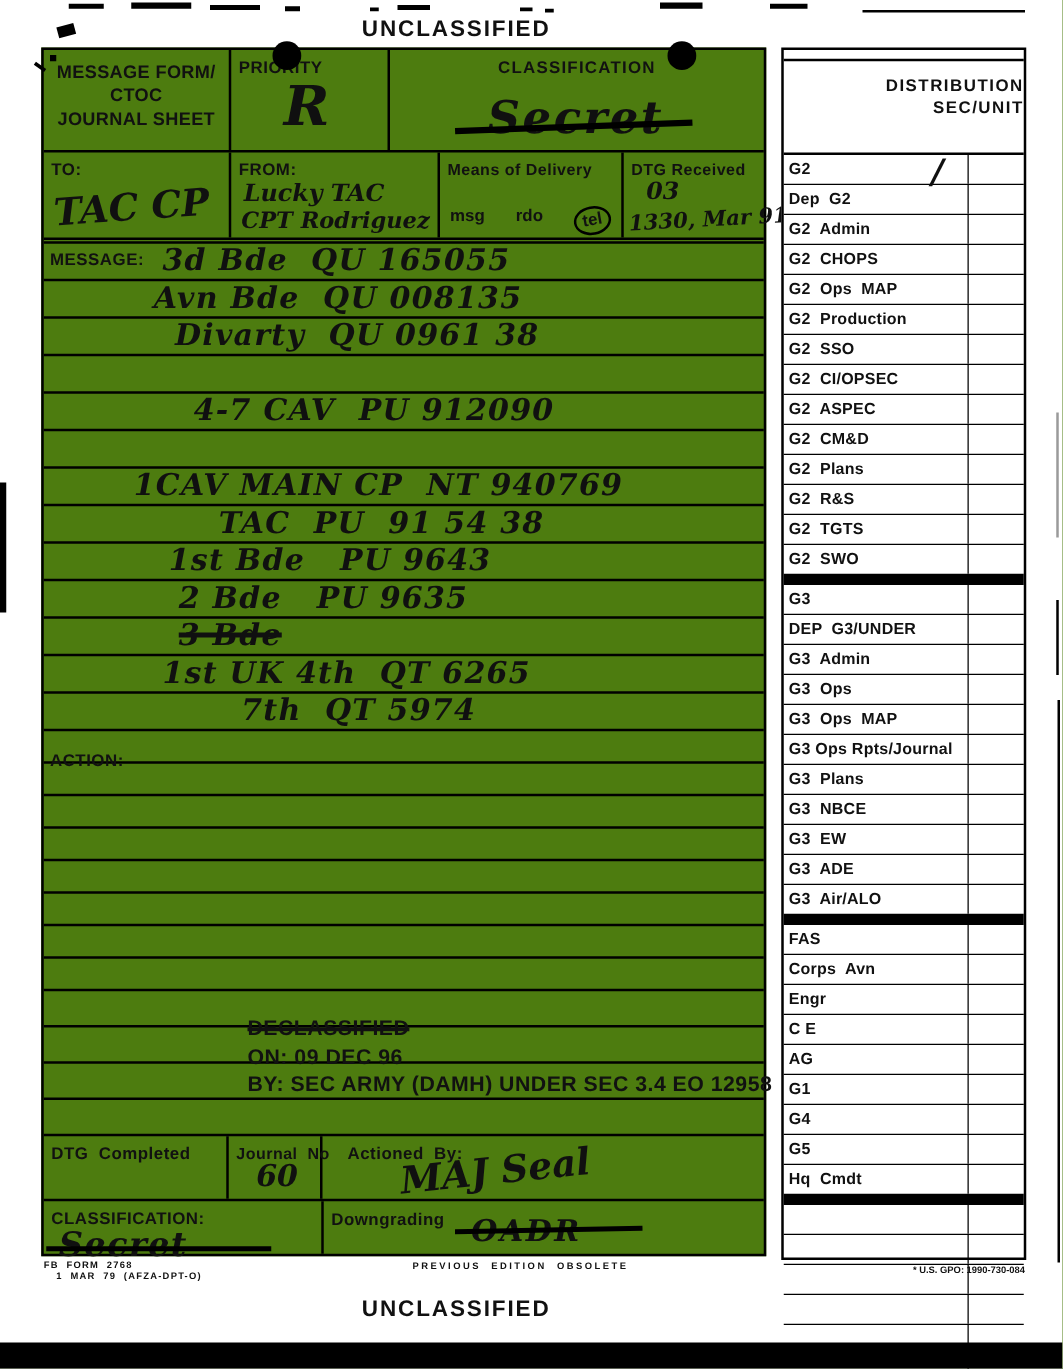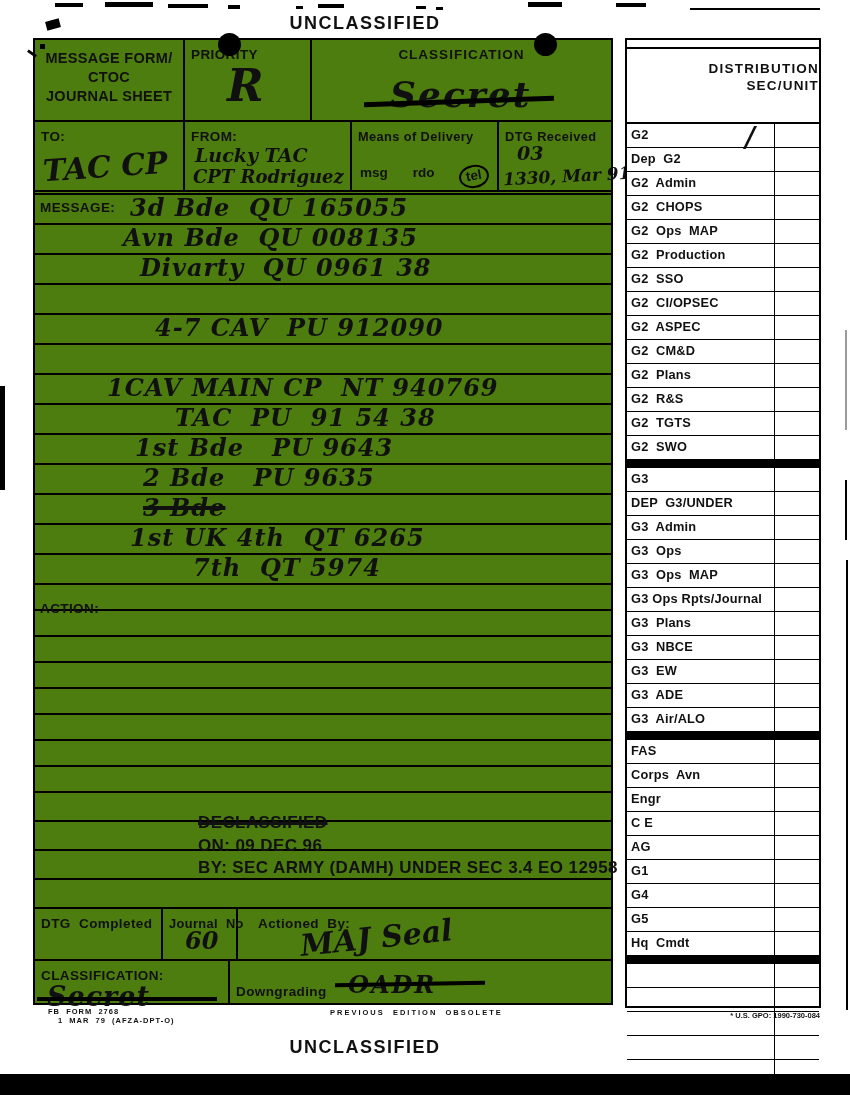--- a/index.html
+++ b/index.html
@@ -50,29 +50,29 @@
   .act-row{height:26px;border-bottom:2px solid #000;box-sizing:border-box;position:relative;}
   .act-row .lbl{position:absolute;left:5px;top:16px;}
   .stamp-row{height:29px;border-bottom:2px solid #000;box-sizing:border-box;}
   
   .stamp{position:absolute;left:163px;top:772px;z-index:5;font-weight:bold;
          font-size:17px;line-height:22.5px;letter-spacing:.4px;white-space:nowrap;}
   .stamp .struckline{text-decoration:line-through;text-decoration-thickness:2.5px;}
   
   .dtg-row{height:52px;}
   .class-row{flex:1;border-bottom:none;}
-  .dtgc-cell{width:128px;}
+  .dtgc-cell{width:148px;}
   .jrn-cell{width:75px;text-align:center;}
   .jrn-hw{position:absolute;left:22px;top:20px;font-size:24px;}
   .act-cell{flex:1;padding-left:20px;}
   .sig-hw{position:absolute;left:62px;top:14px;font-size:30px;transform:rotate(-6deg);z-index:4;}
-  .classf-cell{width:195px;}
+  .classf-cell{width:224px;}
   .secret-small{position:absolute;left:12px;top:22px;font-size:27px;letter-spacing:1px;}
   .down-cell{flex:1;}
-  .down-lbl{position:absolute;left:6px;bottom:4px;}
+  .down-lbl{position:absolute;left:6px;bottom:20px;}
   .oadr-hw{position:absolute;left:118px;top:12px;font-size:24px;letter-spacing:2px;}
   
   .dist{position:absolute;left:625px;top:38px;width:196px;height:970px;
         border:2.5px solid #000;box-sizing:border-box;background:#fff;}
   .dist-strip{height:9px;border-bottom:2px solid #000;box-sizing:border-box;}
   .dist-header{height:75px;border-bottom:2.5px solid #000;box-sizing:border-box;
                text-align:right;padding-top:11px;font-weight:bold;font-size:13.5px;
                line-height:17px;letter-spacing:1.2px;}
   .dist-row{height:24px;display:flex;border-bottom:1.8px solid #000;box-sizing:border-box;}
   .dist-row .dlabel{flex:1;font-weight:bold;font-size:12.8px;padding:3px 0 0 4px;
@@ -414,18 +414,18 @@
         <div class="dcheck"></div>
       </div>
       <div class="dist-row">
         <div class="dlabel"></div>
         <div class="dcheck"></div>
       </div>
     </div>
   <span class="hw dist-tick">/</span>
 </div>
 
-<div class="tiny" style="left:48px;top:1007px"><span>FB  FORM  2768</span>
+<div class="tiny" style="left:35px;top:1007px"><span>FB  FORM  2768</span>
 <span style="margin-left:10px">1  MAR  79  (AFZA-DPT-O)</span></div>
 <div class="tiny" style="left:330px;top:1008px;letter-spacing:2px">PREVIOUS  EDITION  OBSOLETE</div>
 <div class="tiny" style="left:655px;top:1011px;width:165px;text-align:right;letter-spacing:0">* U.S. GPO: 1990-730-084</div>
 
 <div class="botbar"></div>
 
 </body></html>

